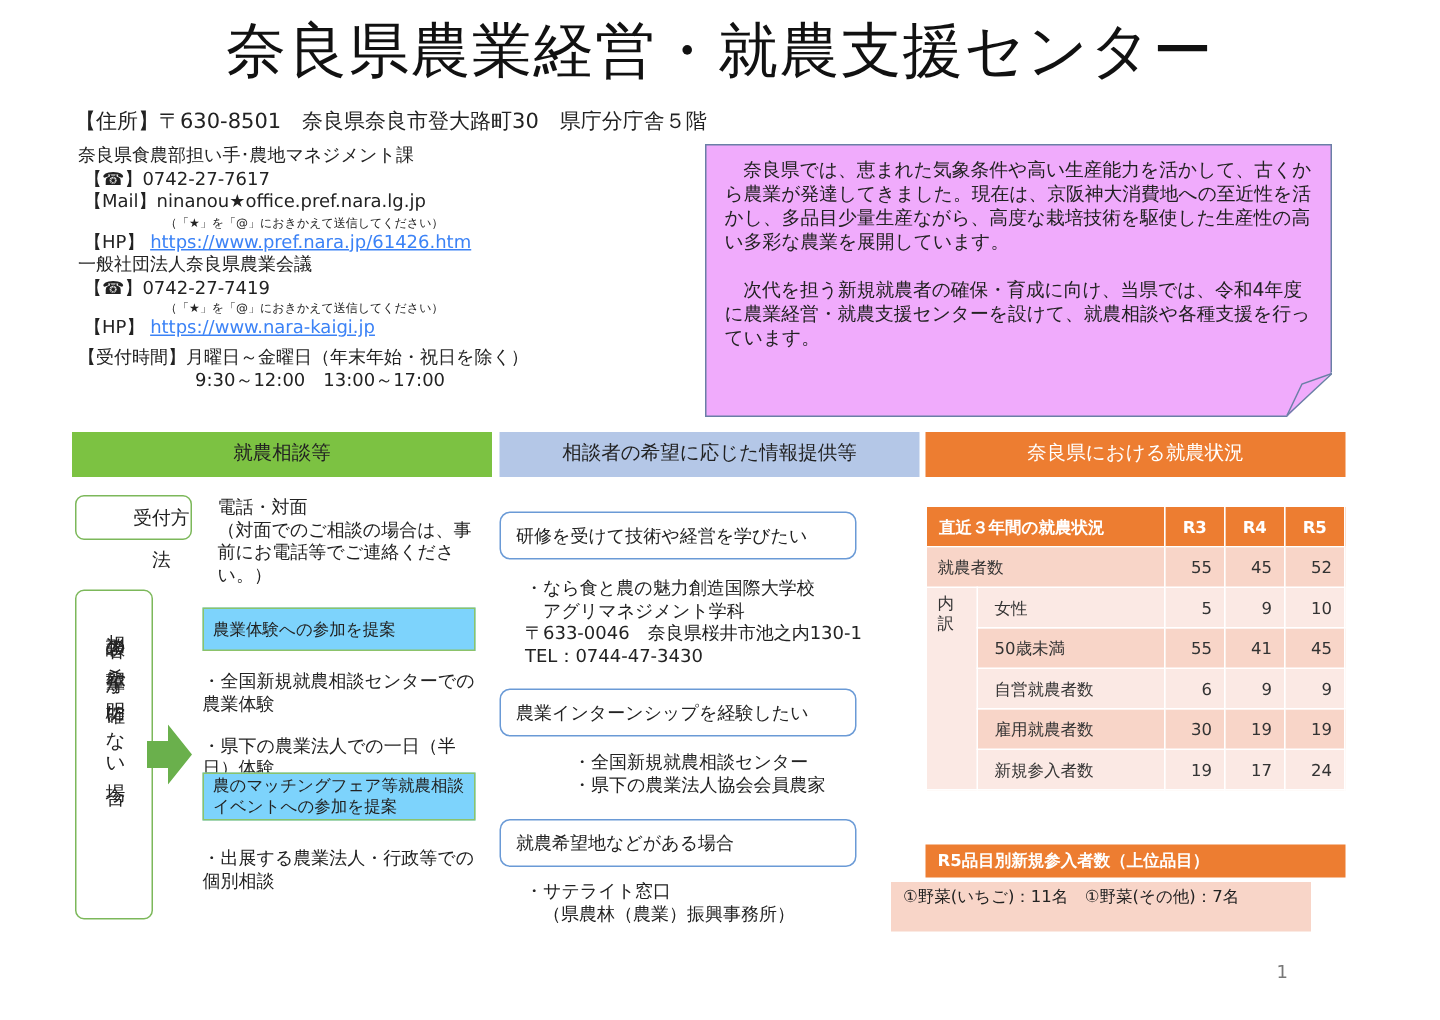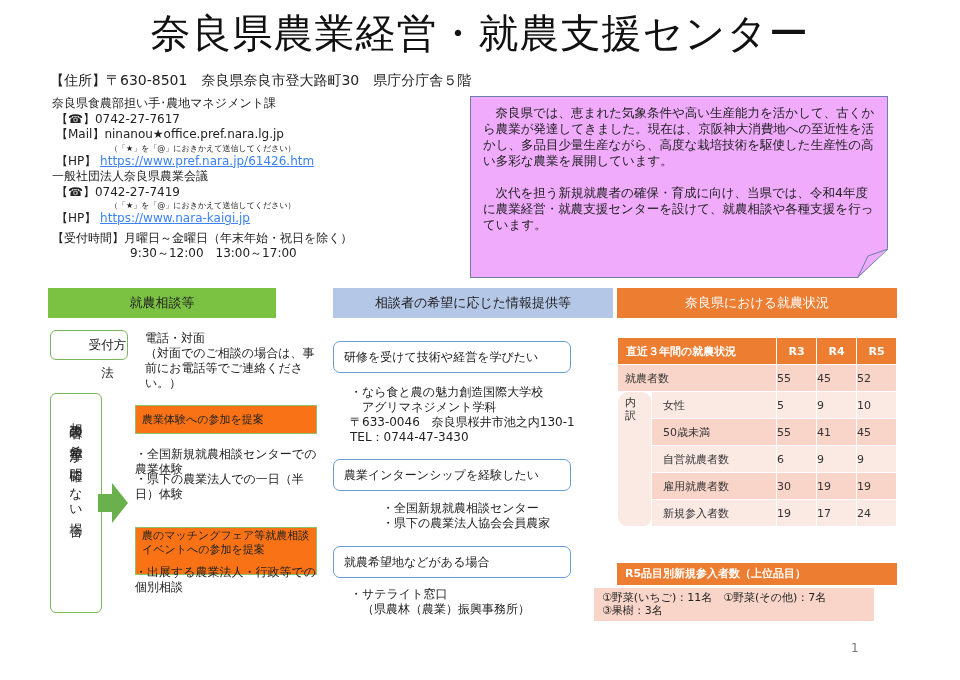--- a/index.html
+++ b/index.html
@@ -17,56 +17,56 @@
   .contacts a { color: #3b82f6; text-decoration: underline; }
   .contacts .hours { margin-top: 4px; }
   .contacts .hours2 { padding-left: 78px; }
 
   .intro { position: absolute; left: 470px; top: 96px; width: 418px; height: 182px; border: 1px solid #6a7fa6; background: #f0abfc; font-size: 12.5px; line-height: 16px; padding: 8px 10px 0 12px; color: #222; }
   .intro p { text-indent: 1em; }
   .intro p + p { margin-top: 16px; }
   .intro .fold { position: absolute; right: -1px; bottom: -1px; width: 34px; height: 30px; }
 
   .sec-head { position: absolute; top: 288px; height: 30px; line-height: 30px; text-align: center; font-size: 13px; }
-  .sec-green { left: 48px; width: 228px; background: #7cc242; color: #222; }
+  .sec-green { left: 48px; width: 280px; background: #7cc242; color: #222; }
   .sec-blue { left: 333px; width: 280px; background: #b4c7e7; color: #222; }
   .sec-orange { left: 617px; width: 280px; background: #ed7d31; color: #fff; }
 
   .rbox { position: absolute; border: 1px solid #7cb85a; border-radius: 6px; background: #fff; }
   .uketsuke { left: 50px; top: 330px; width: 78px; height: 30px; font-size: 12.5px; text-align: center; line-height: 28px; padding-left: 37px; }
   .method { position: absolute; left: 145px; top: 331px; width: 180px; font-size: 12px; line-height: 15px; }
   .unclear { left: 50px; top: 393px; width: 52px; height: 220px; }
   .unclear .vtext { writing-mode: vertical-rl; font-size: 13px; letter-spacing: 2px; line-height: 1; position: absolute; left: 50%; top: 18px; transform: translateX(-50%); }
   .arrow { position: absolute; left: 98px; top: 483px; width: 30px; height: 40px; }
 
-  .gbox { position: absolute; border: 1.5px solid #8cc36a; background: #f97316; font-size: 11px; line-height: 14px; padding: 0 6px; }
+  .gbox { position: absolute; border: 1.5px solid #8cc36a; background: #7dd3fc; font-size: 11px; line-height: 14px; padding: 0 6px; }
   .gb1 { left: 135px; top: 405px; width: 182px; height: 29px; line-height: 27px; }
-  .gb2 { left: 135px; top: 527px; width: 182px; height: 48px; padding-top: 1px; }
+  .gb2 { left: 135px; top: 515px; width: 182px; height: 32px; padding-top: 1px; }
   .glist { position: absolute; left: 135px; font-size: 12px; line-height: 15px; width: 190px; }
   .gl1 { top: 447px; }
-  .gl2 { top: 472px; }
+  .gl2 { top: 490px; }
   .gl3 { top: 565px; }
 
   .bbox { position: absolute; left: 333px; width: 238px; height: 32px; border: 1px solid #6a9ad6; border-radius: 7px; background: #fff; font-size: 12px; line-height: 30px; padding-left: 10px; }
   .bb1 { top: 341px; }
   .bb2 { top: 459px; }
   .bb3 { top: 546px; }
   .blist { position: absolute; left: 350px; font-size: 12px; line-height: 15px; }
   .bl1 { top: 385px; }
   .bl2 { top: 501px; }
   .bl3 { top: 587px; }
 
   table.stats { position: absolute; left: 617px; top: 337px; width: 280px; border-collapse: collapse; font-size: 11px; }
   table.stats th { background: #ed7d31; color: #fff; font-weight: bold; height: 27px; border: 1px solid #fff; }
   table.stats th.lbl { text-align: left; padding-left: 8px; }
   table.stats td { height: 27px; border: 1px solid #fff; color: #333; }
-  table.stats td.num { text-align: left; padding-right: 8px; width: 40px; }
+  table.stats td.num { text-align: right; padding-right: 8px; width: 40px; }
   table.stats tr.r-dark td { background: #f8d5c8; }
   table.stats tr.r-light td { background: #fbe9e4; }
-  table.stats td.uchi { background: #fbe9e4 !important; vertical-align: top; padding: 4px 0 0 7px; line-height: 13px; width: 34px; border-radius: 11px; }
+  table.stats td.uchi { background: #fbe9e4 !important; vertical-align: top; padding: 4px 0 0 7px; line-height: 13px; width: 34px; }
   table.stats td.sub { padding-left: 11px; }
   table.stats td.main { padding-left: 7px; }
 
   .rank-head { position: absolute; left: 617px; top: 563px; width: 280px; height: 22px; background: #ed7d31; color: #fff; font-size: 11px; font-weight: bold; line-height: 22px; padding-left: 8px; }
   .rank-body { position: absolute; left: 594px; top: 588px; width: 280px; height: 33px; background: #f8d5c8; font-size: 11px; line-height: 13px; padding: 3px 8px; color: #222; }
 
   .pageno { position: absolute; left: 851px; top: 641px; font-size: 12px; color: #777; }
 </style>
 </head>
 <body>
@@ -177,16 +177,15 @@
     <td class="num">19</td>
     <td class="num">17</td>
     <td class="num">24</td>
   </tr>
 </tbody>
   </table>
 
 <div class="rank-head">R5品目別新規参入者数（上位品目）</div>
 <div class="rank-body">
   <div>①野菜(いちご)：11名　①野菜(その他)：7名</div>
-  <div>③果樹：3名</div>
 </div>
 
 <div class="pageno">1</div>
 
 </body></html>

